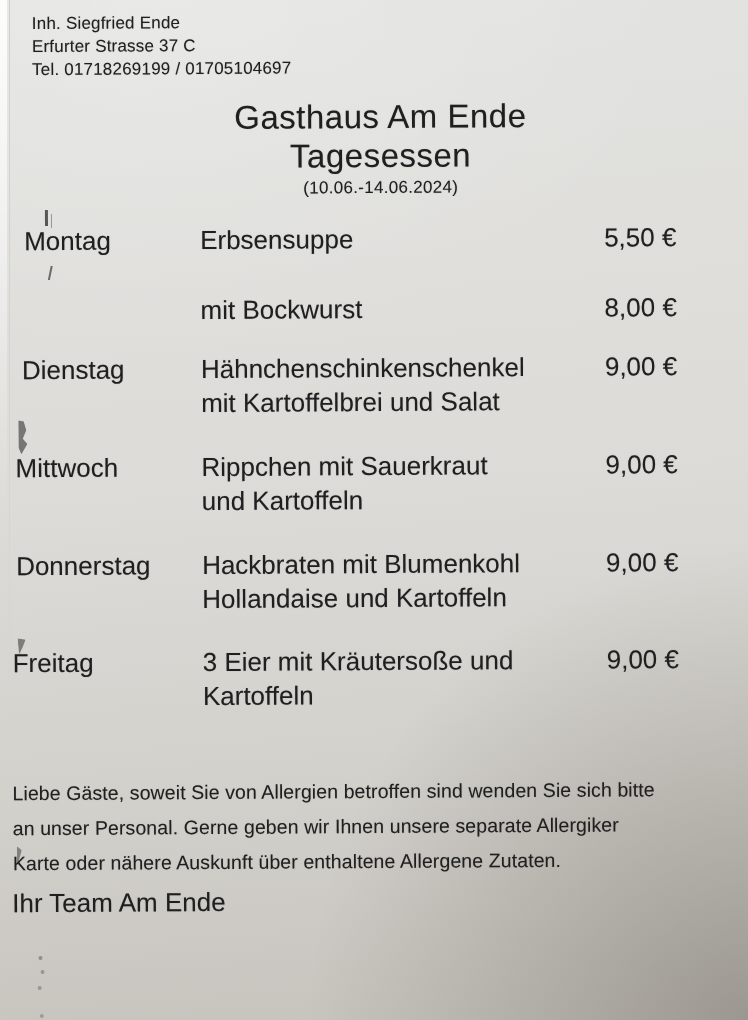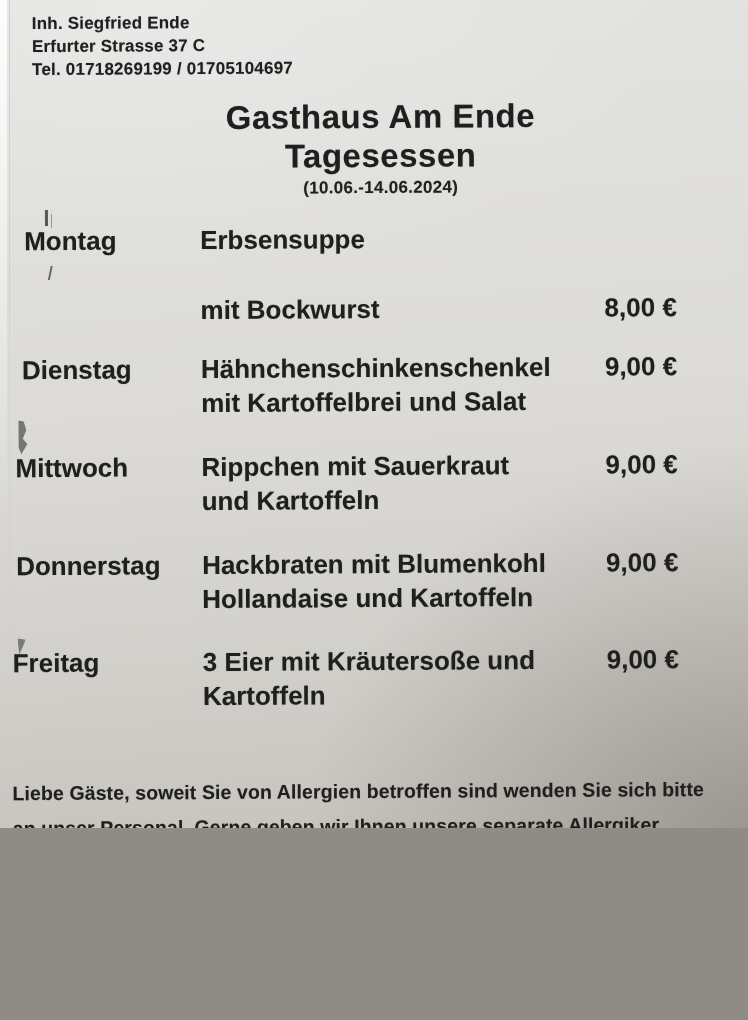--- a/index.html
+++ b/index.html
@@ -3,24 +3,24 @@
 <meta charset="utf-8">
 <style>
   html, body {
     margin: 0;
     padding: 0;
     background: #8f8b85;
   }
   .photo {
     position: relative;
     width: 748px;
-    height: 828px;
+    height: 1020px;
     overflow: hidden;
     font-family: "Liberation Sans", sans-serif;
-    font-weight: bold;
+    font-weight: normal;
     color: #1f1f1f;
     
     background-image:
       radial-gradient(95% 75% at 100% 100%, rgba(74,68,58,0.34), rgba(74,68,58,0) 62%),
       radial-gradient(120% 60% at 20% 0%, rgba(255,255,255,0.22), rgba(255,255,255,0) 60%),
       linear-gradient(176deg, #e3e3e1 0%, #dcdbd7 48%, #d2d0cb 76%, #c6c3bd 100%);
   }
   .photo * { text-shadow: 0 0 1px rgba(45,45,45,0.35); }
 
   
@@ -148,20 +148,21 @@
     <div class="title-block">
       <div class="restaurant">Gasthaus Am Ende</div>
       <div class="subtitle">Tagesessen</div>
       <div class="daterange">(10.06.-14.06.2024)</div>
     </div>
 
     <div class="menu">
       <div class="row r1">
         <div class="day">Montag</div>
         <div class="dish">Erbsensuppe</div>
+        <div class="price">5,50 €</div>
       </div>
       <div class="row r2">
         <div class="day"></div>
         <div class="dish">mit Bockwurst</div>
         <div class="price">8,00 €</div>
       </div>
       <div class="row r3">
         <div class="day">Dienstag</div>
         <div class="dish">Hähnchenschinkenschenkel
 mit Kartoffelbrei und Salat</div>

